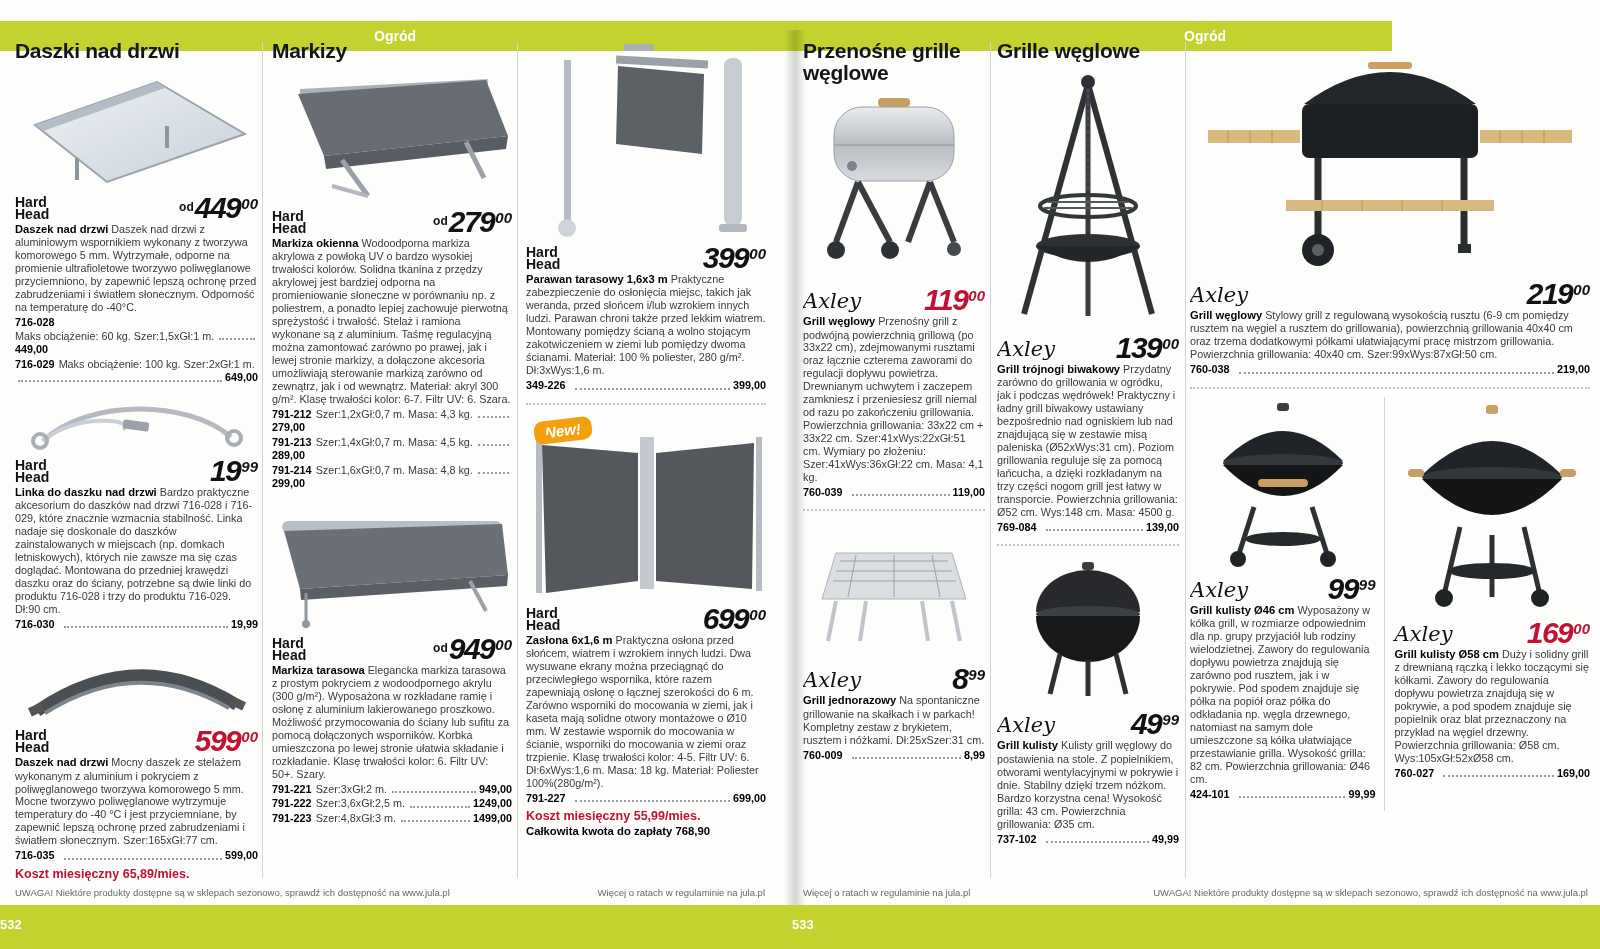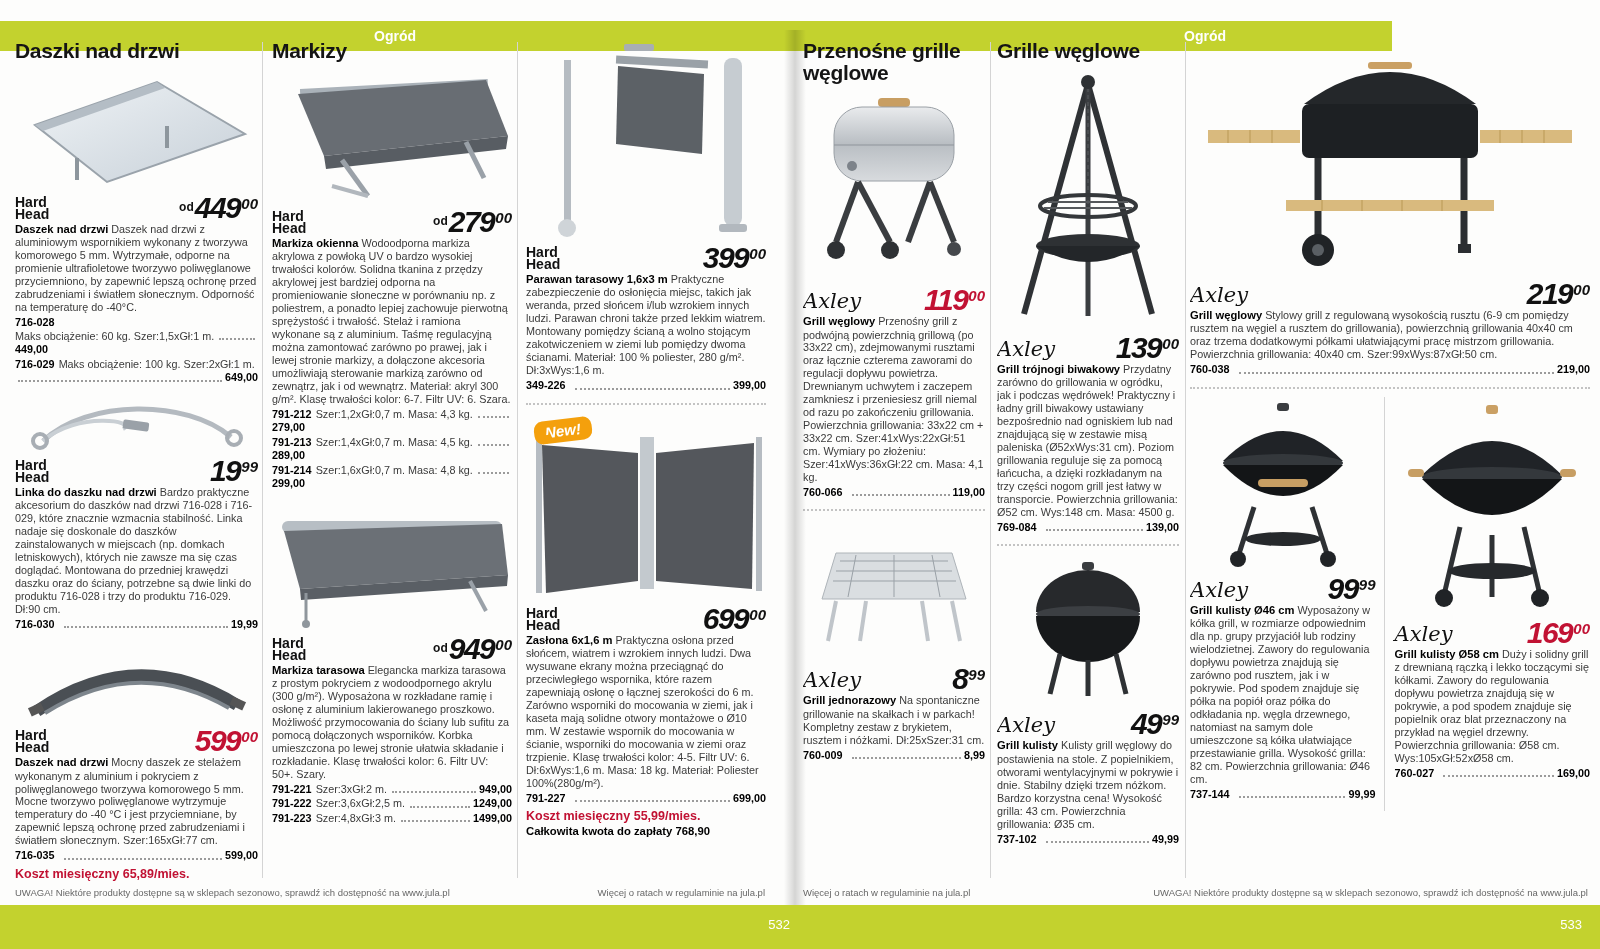--- a/index.html
+++ b/index.html
@@ -4,21 +4,21 @@
 <style>
   :root{ --green:#c3d22e; --red:#c11233; --orange:#f4a00c; --txt:#3a3a3a; }
   html,body{margin:0;padding:0;background:#e9e9e9;}
   .canvas{position:relative;width:1600px;height:949px;background:#fdfdfc;overflow:hidden;
           font-family:"Liberation Sans",sans-serif;color:#111;}
   
   .topbar{position:absolute;left:0;top:0;width:1392px;height:30px;background:var(--green);margin-top:21px;}
   .bottombar{position:absolute;left:0;top:905px;width:1600px;height:44px;background:var(--green);}
   .bartext{position:absolute;top:0;line-height:30px;color:#fff;font-weight:bold;font-size:14px;text-align:center;}
   .bt-l{left:0;width:790px;} .bt-r{left:810px;width:790px;}
-  .pageno{position:absolute;top:12px;color:#fff;font-weight:normal;font-size:13px;text-align:right;}
+  .pageno{position:absolute;top:12px;color:#fff;font-weight:bold;font-size:13px;text-align:left;}
   .pn-l{left:0;width:790px;} .pn-r{left:792px;width:790px;}
   
   .gutter{position:absolute;left:784px;top:30px;width:22px;height:875px;
           background:linear-gradient(90deg,rgba(0,0,0,0) 0%,rgba(0,0,0,0.16) 50%,rgba(0,0,0,0) 100%);}
   .vdiv{position:absolute;top:42px;height:836px;width:0;border-left:1px solid #d4d4d4;}
   
   .col{position:absolute;top:36px;height:848px;overflow:hidden;}
   .sect{margin:4px 0 8px;font-size:21px;font-weight:bold;color:#151515;line-height:1.05;letter-spacing:-0.3px;}
   .prod{position:relative;margin-bottom:10px;}
   .pimg{display:block;margin:2px auto;}
@@ -320,21 +320,21 @@
         <circle cx="84" cy="158" r="9" fill="#2e3134"></circle>
         <circle cx="148" cy="157" r="7" fill="#45484c"></circle>
       </svg>
       <div class="bp">
         <div class="ax">Axley</div>
         <div class="price red"><span class="od"></span><span>119</span><sup>00</sup></div>
       </div>
       <p class="desc"><b>Grill węglowy</b> <span>Przenośny grill z podwójną powierzchnią grillową (po 33x22 cm), zdejmowanymi rusztami oraz łącznie czterema zaworami do regulacji dopływu powietrza. Drewnianym uchwytem i zaczepem zamkniesz i przeniesiesz grill niemal od razu po zakończeniu grillowania. Powierzchnia grillowania: 33x22 cm + 33x22 cm. Szer:41xWys:22xGł:51 cm. Wymiary po złożeniu: Szer:41xWys:36xGł:22 cm. Masa: 4,1 kg.</span></p>
       <div>
           <div class="art">
-            <span class="code">760-066</span>
+            <span class="code">760-039</span>
             <span class="spec"></span>
             <span class="leader"></span>
             <span class="aprice">119,00</span>
           </div>
         </div>
     </div>
 
     <div class="hsep"></div>
 
     <div class="prod">
@@ -480,21 +480,21 @@
             <circle cx="40" cy="160" r="8" fill="#202326"></circle>
             <circle cx="130" cy="160" r="8" fill="#202326"></circle>
           </svg>
           <div class="bp">
             <div class="ax">Axley</div>
             <div class="price"><span class="od"></span><span>99</span><sup>99</sup></div>
           </div>
           <p class="desc"><b>Grill kulisty Ø46 cm</b> <span>Wyposażony w kółka grill, w rozmiarze odpowiednim dla np. grupy przyjaciół lub rodziny wielodzietnej. Zawory do regulowania dopływu powietrza znajdują się zarówno pod rusztem, jak i w pokrywie. Pod spodem znajduje się półka na popiół oraz półka do odkładania np. węgla drzewnego, natomiast na samym dole umieszczone są kółka ułatwiające przestawianie grilla. Wysokość grilla: 82 cm. Powierzchnia grillowania: Ø46 cm.</span></p>
           <div>
               <div class="art">
-                <span class="code">737-144</span>
+                <span class="code">424-101</span>
                 <span class="spec"></span>
                 <span class="leader"></span>
                 <span class="aprice">99,99</span>
               </div>
             </div>
         </div>
       </div>
 
       <div class="sub2">
         <div class="prod">

